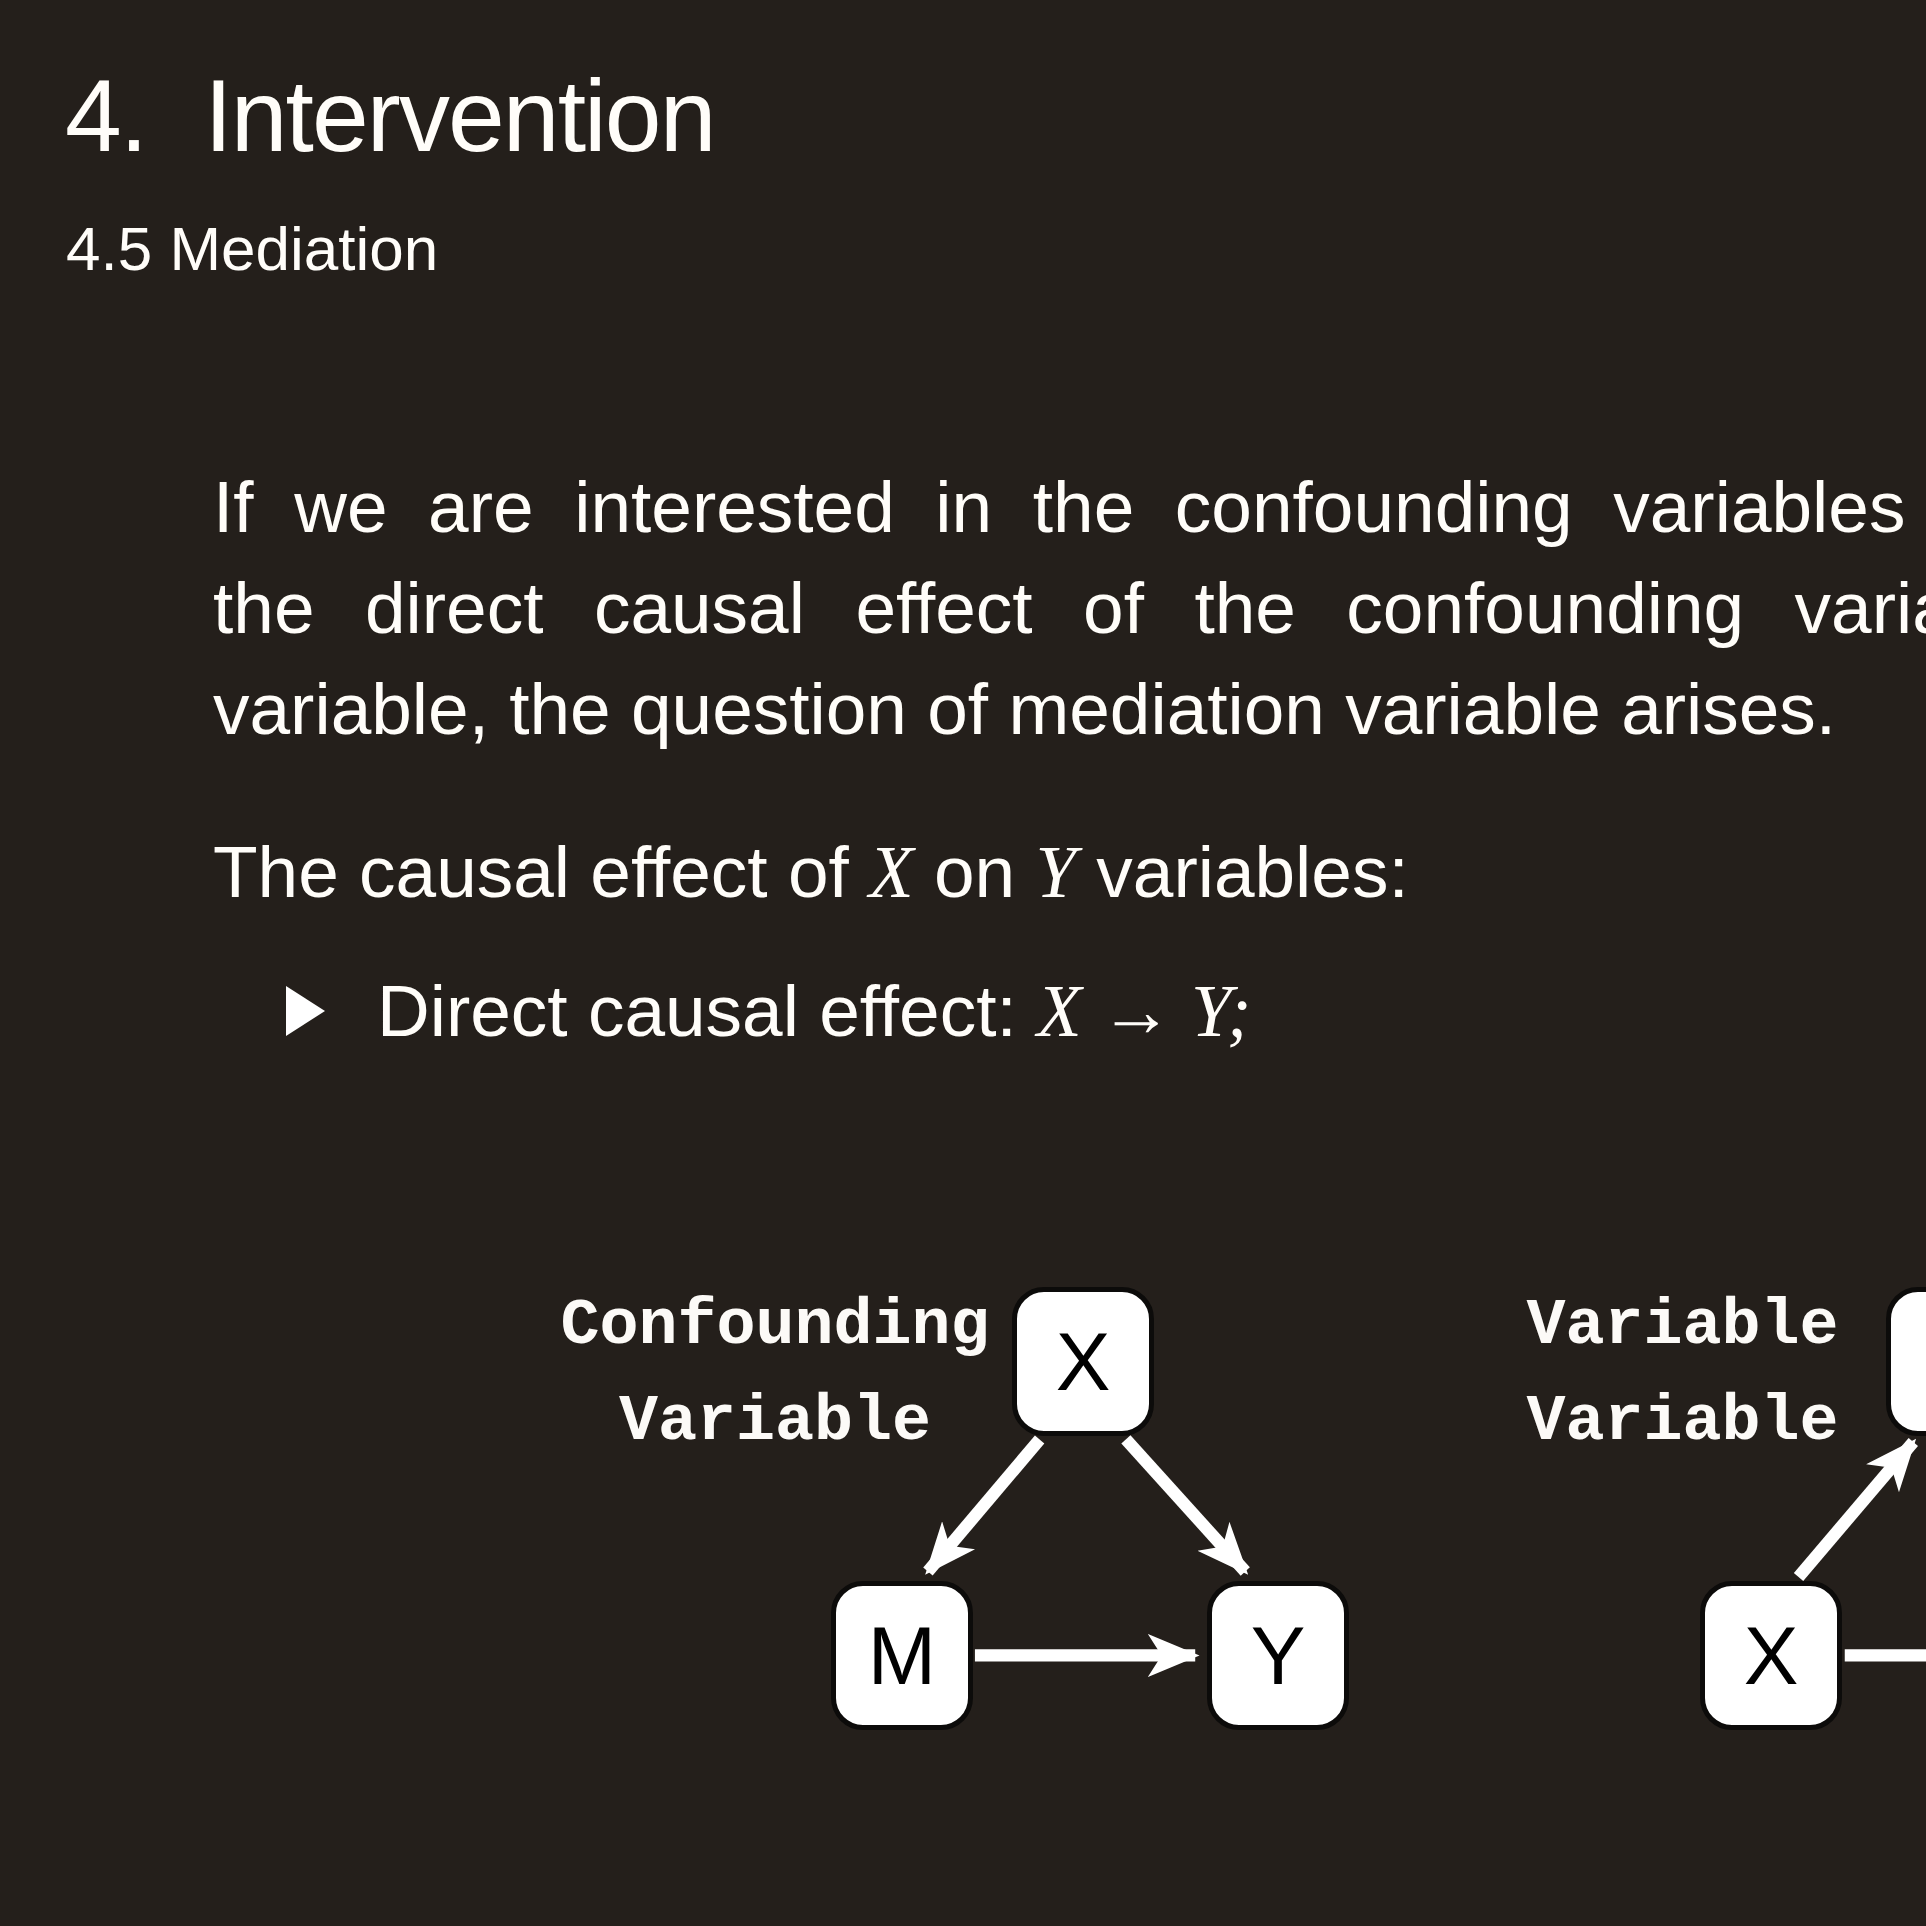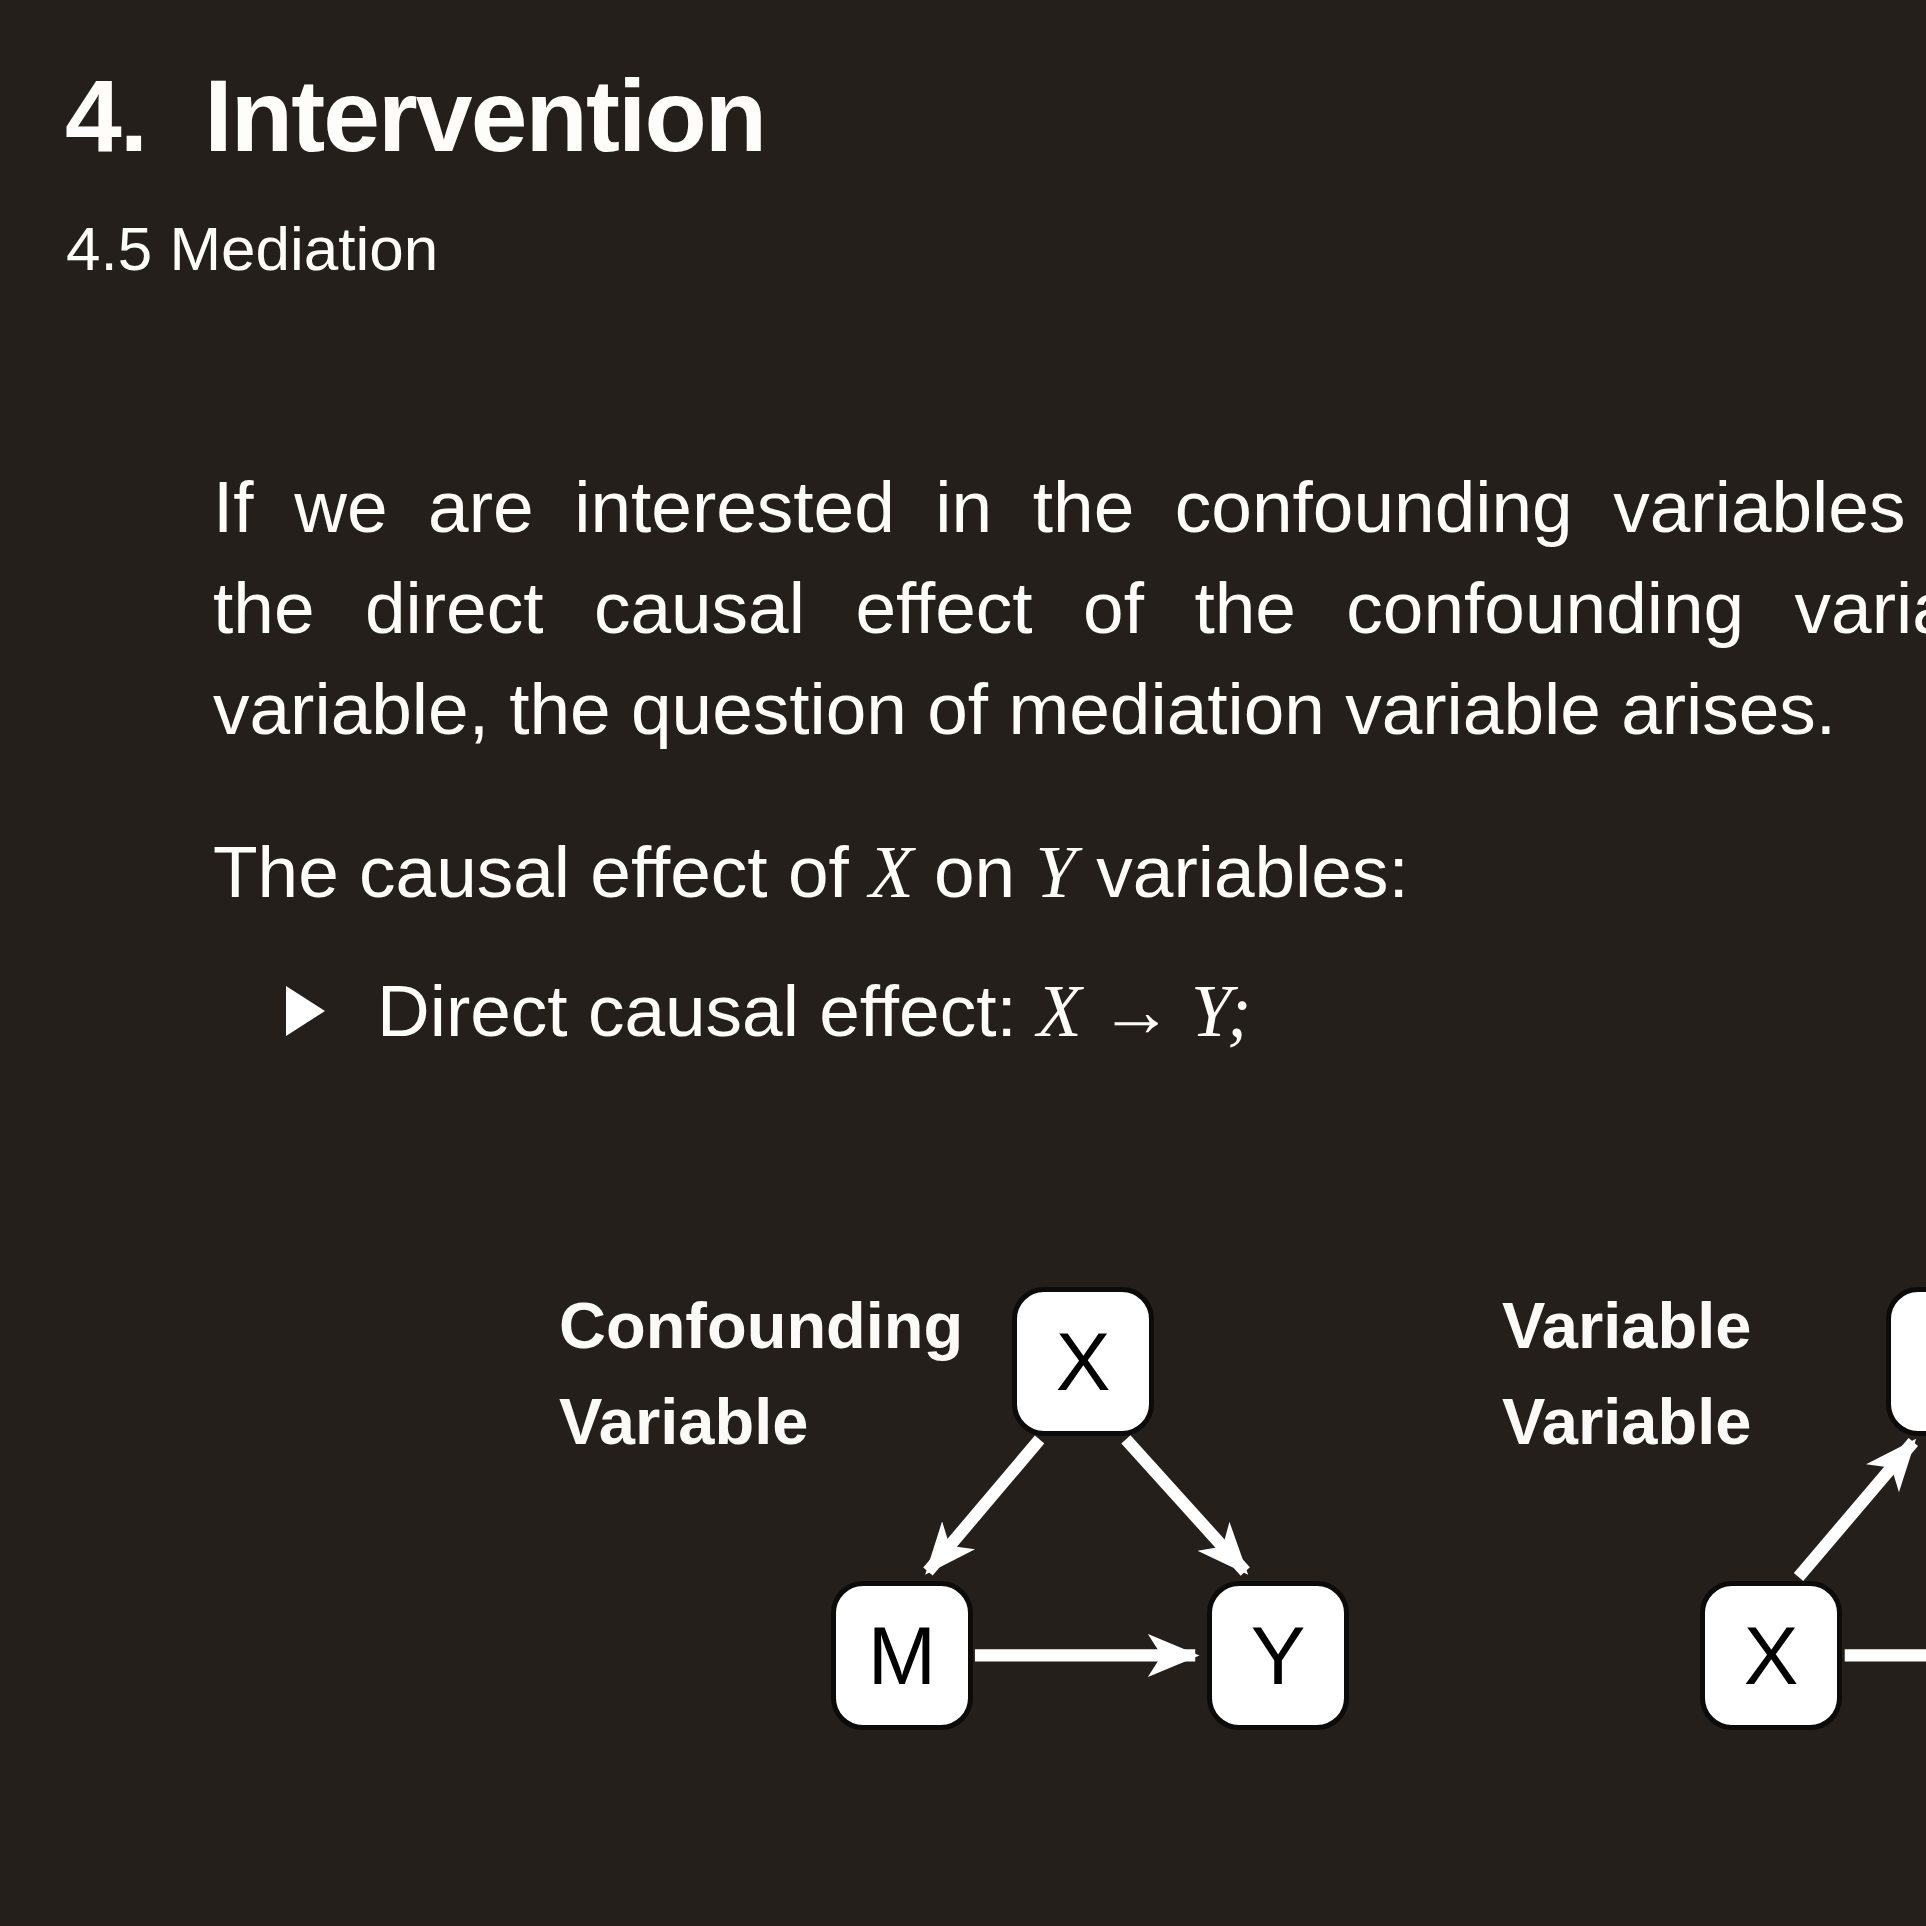--- a/index.html
+++ b/index.html
@@ -1,21 +1,21 @@
 <!DOCTYPE html>
 <html style="font-size:6.2px"><head>
 <meta charset="utf-8">
 <style>
   html,body{margin:0;padding:0;background:#241f1b;}
   .slide{position:relative;width:2778px;height:2084px;background:#241f1b;overflow:hidden;
          font-family:"Liberation Sans","DejaVu Sans",sans-serif;color:#fffdf9;}
 
   
   .title{position:absolute;left:65px;top:58px;font-size:102px;line-height:116px;
-         font-weight:700;letter-spacing:-1.9px;white-space:nowrap;}
+         font-weight:400;letter-spacing:-1.9px;white-space:nowrap;}
   .title .num-gap{display:inline-block;width:58px;}
   .subtitle{position:absolute;left:66px;top:216px;font-size:62px;line-height:65px;
             font-weight:400;white-space:nowrap;}
 
   
   .para{position:absolute;left:213px;top:456px;width:2358px;font-size:73px;}
   .para-line{line-height:101px;text-align:justify;text-align-last:justify;white-space:normal;}
   .para-line.last{text-align-last:left;}
   .causal{position:absolute;left:213px;top:824px;font-size:73px;line-height:96px;white-space:nowrap;}
   .math{font-family:"Liberation Serif","DejaVu Serif",serif;font-style:italic;}
@@ -23,22 +23,22 @@
   .bullet-row{display:flex;align-items:center;gap:52px;height:96px;margin-bottom:35px;
               font-size:73px;white-space:nowrap;}
   .tri{width:0;height:0;border-left:39px solid #ffffff;border-top:25px solid transparent;
        border-bottom:25px solid transparent;flex:0 0 auto;}
 
   
   .diagram{position:absolute;width:828px;height:501px;}
   .diagram.d1{left:559px;top:1264px;}
   .diagram.d2{left:1502px;top:1264px;}
   .diagram svg.edges{position:absolute;left:0;top:0;}
-  .dg-caption{position:absolute;top:14px;font-weight:bold;
-              font-size:65px;line-height:96px;color:#fcfaf7;}
+  .dg-caption{position:absolute;top:14px;text-align:center;font-weight:bold;
+              font-size:65px;line-height:96px;color:#fcfaf7;font-family:Liberation Mono, monospace;}
   .d1 .dg-caption{left:0;width:432px;}
   .d2 .dg-caption{left:0;width:361px;}
   .node{position:absolute;width:142px;height:149px;background:#ffffff;border:5.4px solid #0c0b0a;
         border-radius:32px;box-sizing:border-box;display:flex;align-items:center;justify-content:center;
         font-size:82px;color:#000000;font-weight:400;}
   .d1 .node.top{left:453px;top:23px;}
   .d1 .node.bl{left:272px;top:317px;}
   .d1 .node.br{left:648px;top:317px;}
   .d2 .node.top{left:384px;top:23px;}
   .d2 .node.bl{left:198px;top:317px;}

